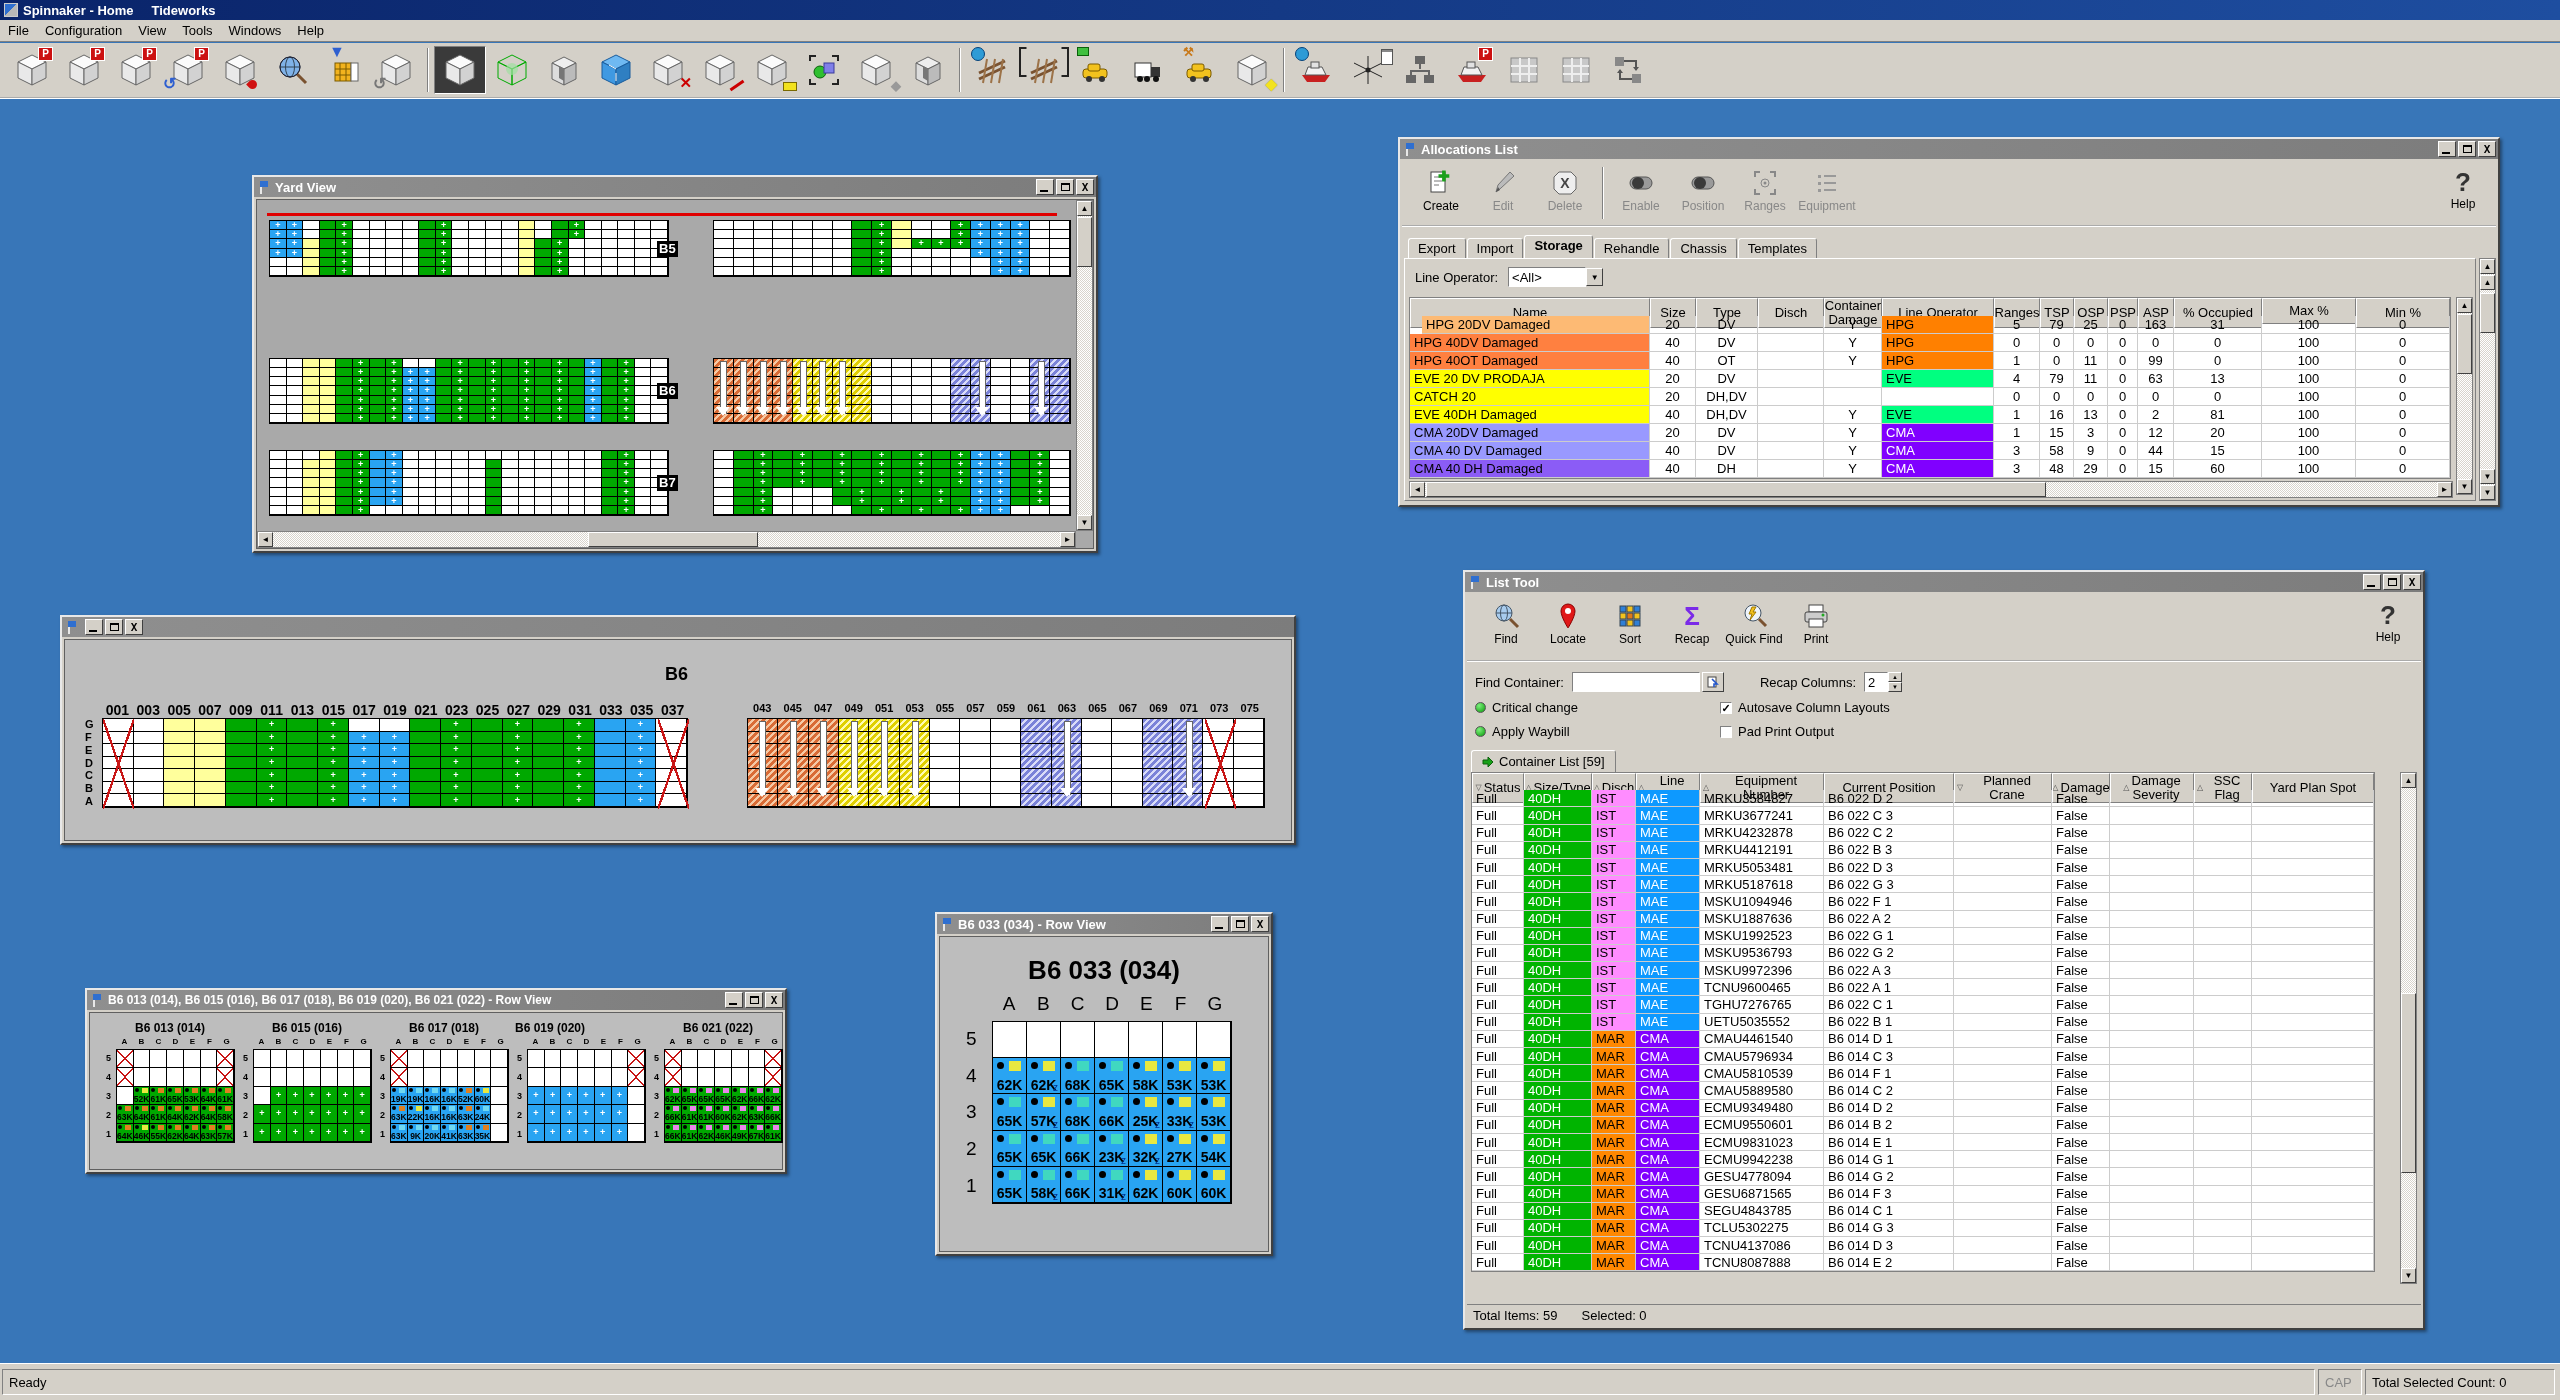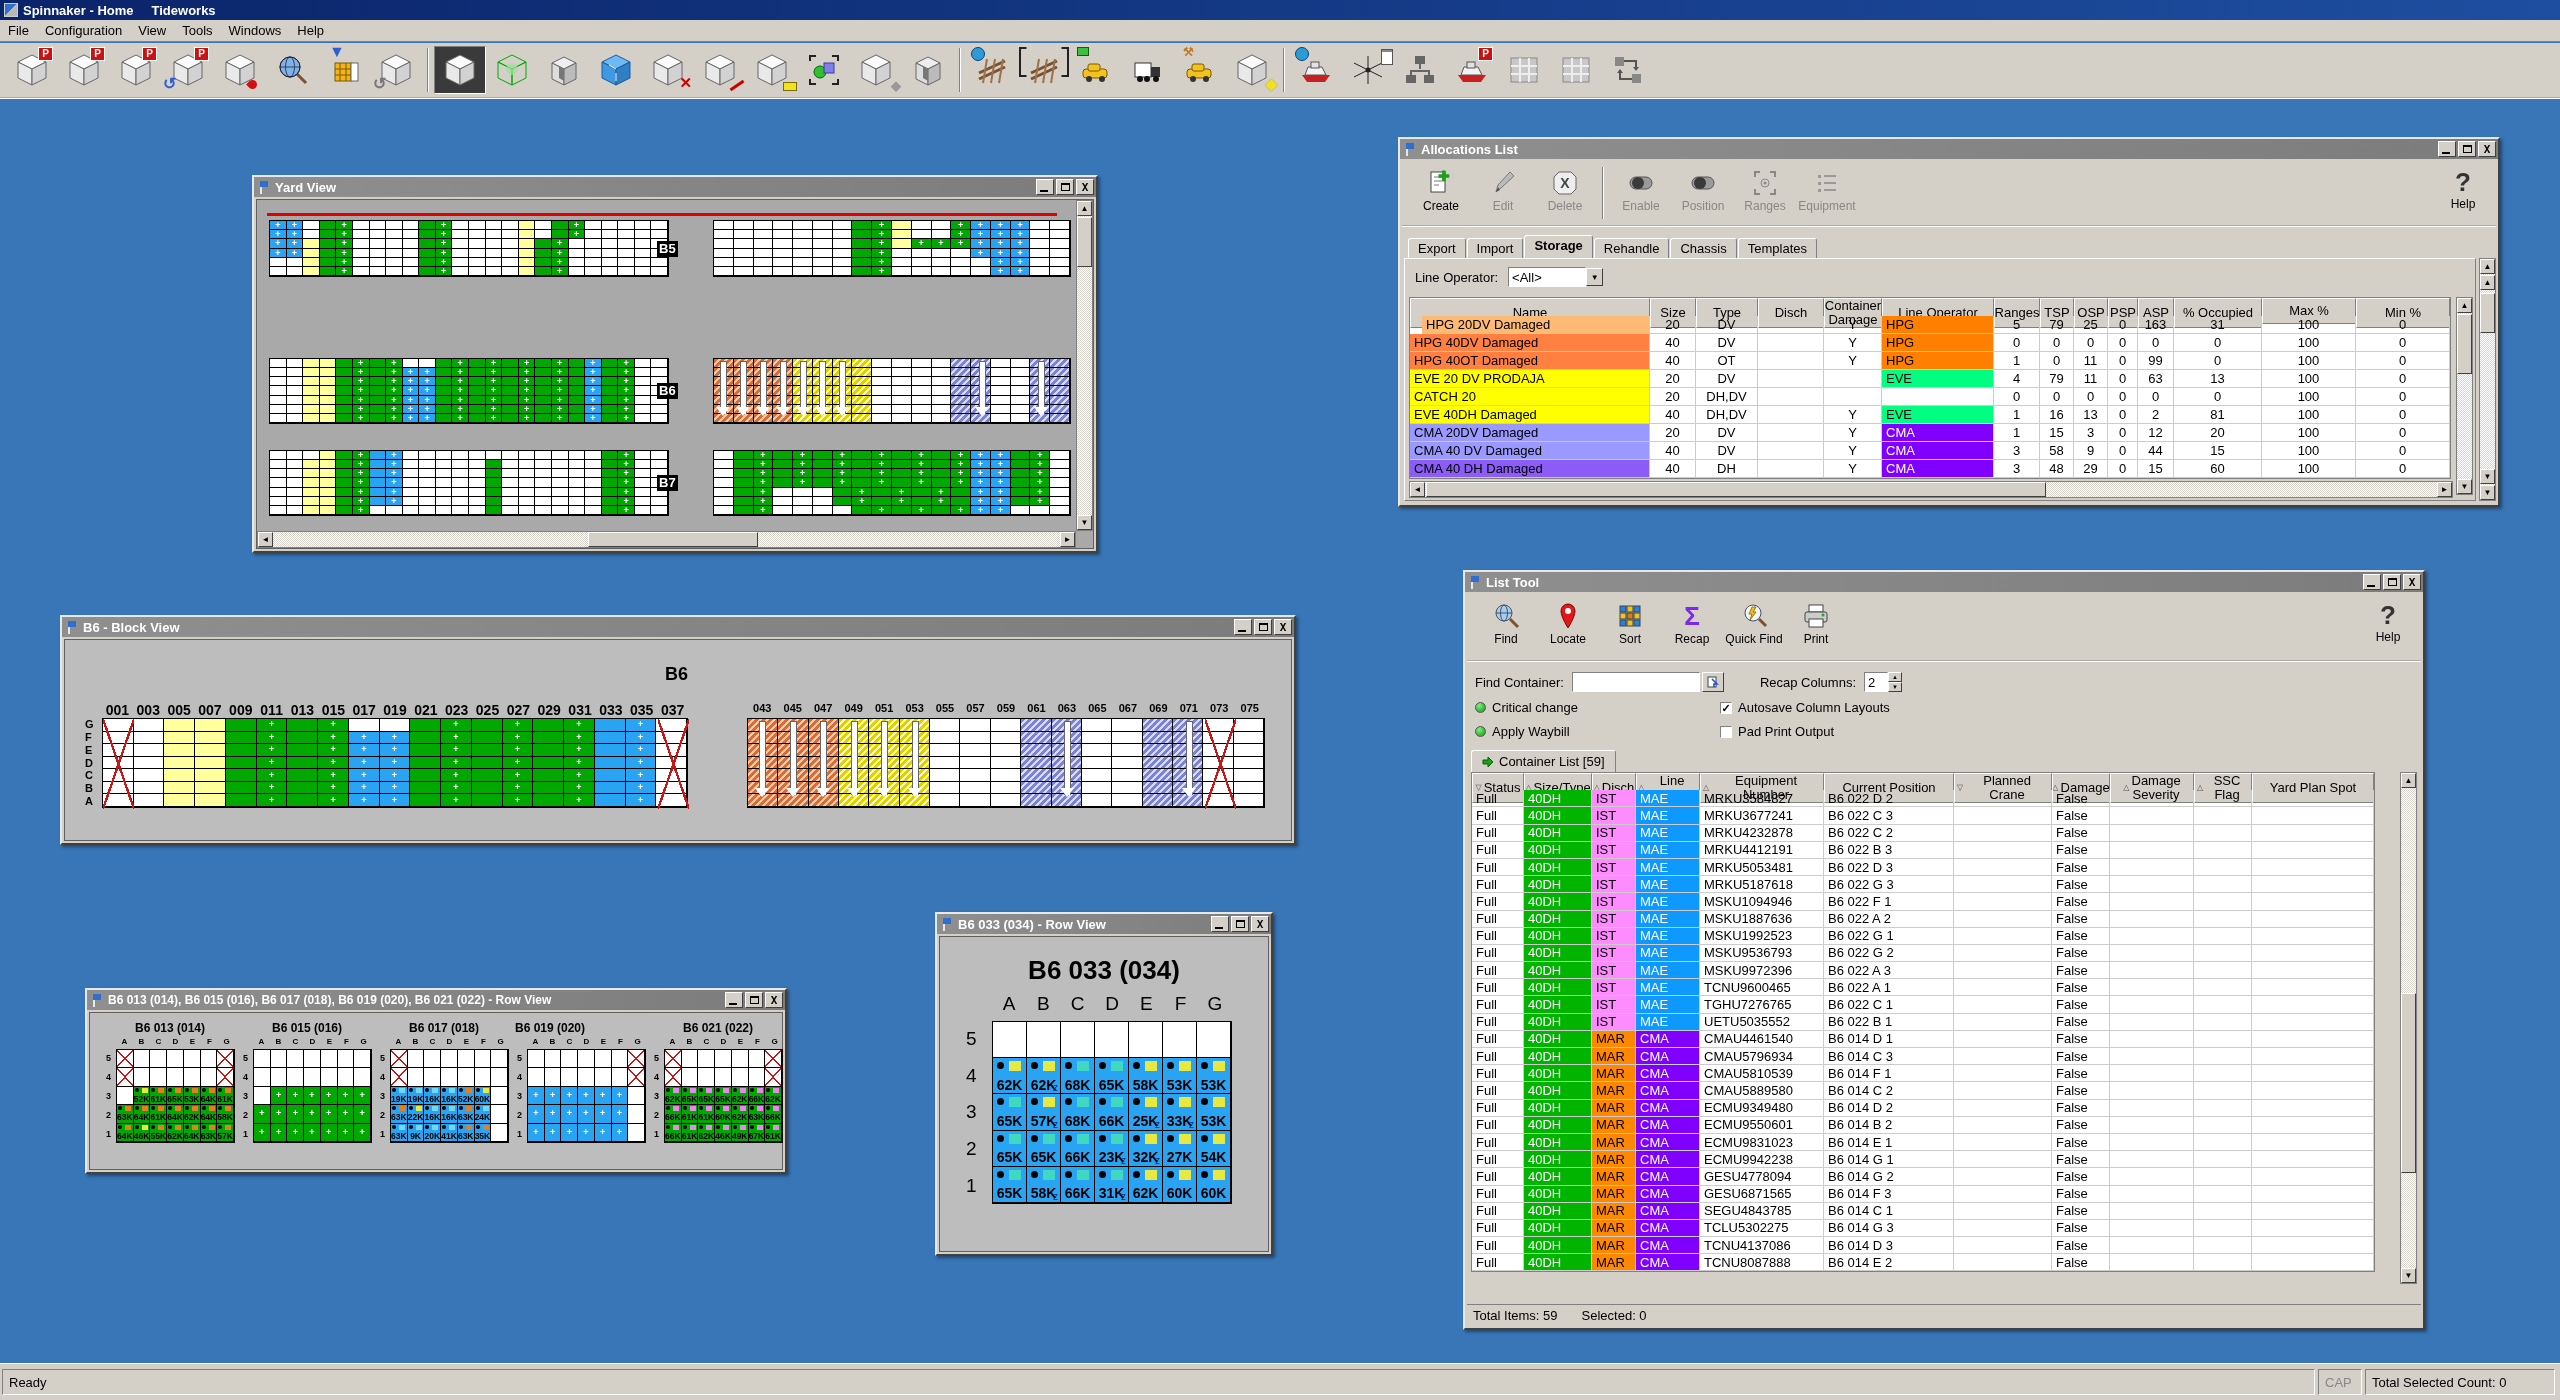--- a/index.html
+++ b/index.html
@@ -1980,21 +1980,20 @@
     <span class="sc-btn" style="bottom:0; left:0;">▼</span>
   </div>
 </div>
 
 <div class="win" id="win-block" style="left:60px; top:615px; width:1236px; height:230px;">
   <div class="win-title">
     <span class="wt-icon">
         <span class="pole"></span>
         <span class="flag"></span>
       </span>
-    <span class="wt-text">B6 - Block View</span>
     <span class="wt-btn">
         <span class="mini"></span>
       </span>
     <span class="wt-btn">
         <span class="maxi"></span>
       </span>
     <span class="wt-btn">X</span>
   </div>
   <div id="block-content" style="position:absolute; left:2px; top:22px; right:2px; bottom:2px; background:#BDBDBD; border:1px solid #606060;">
     <div style="position:absolute; left:600px; top:24px; font-size:18px; font-weight:bold;">B6</div>

